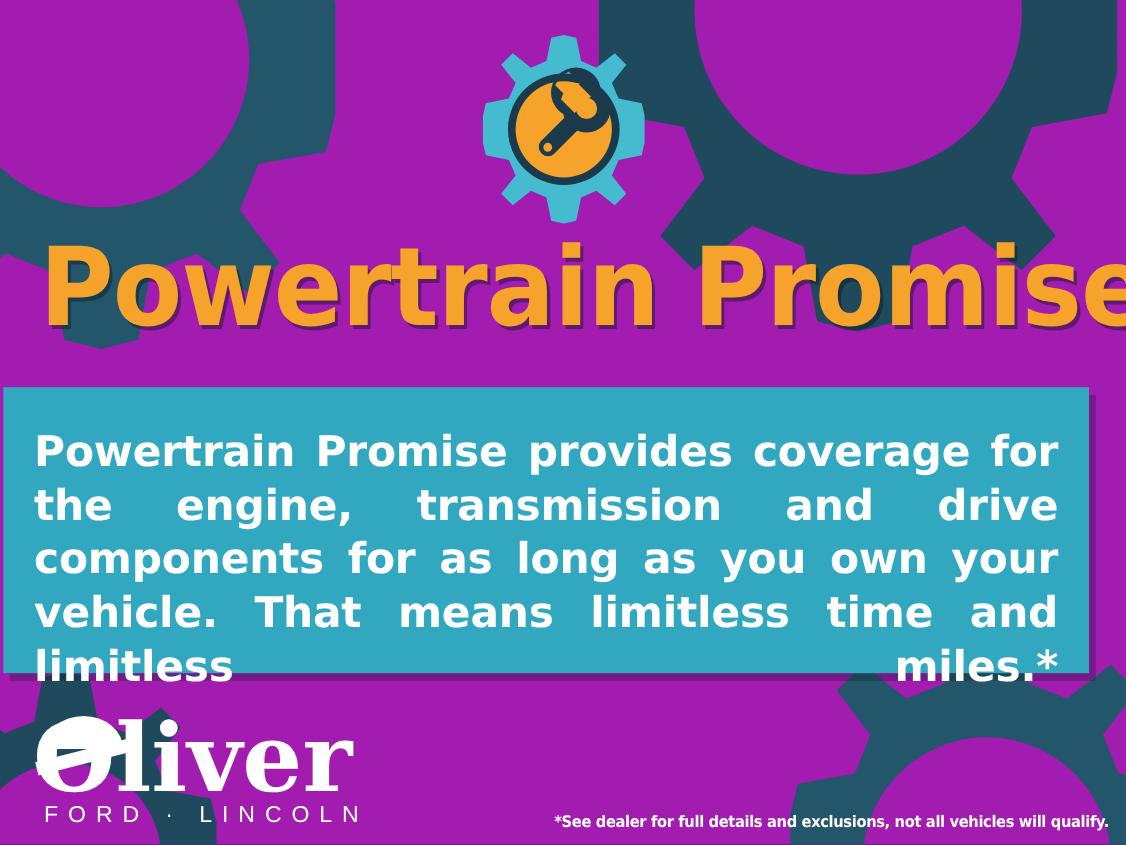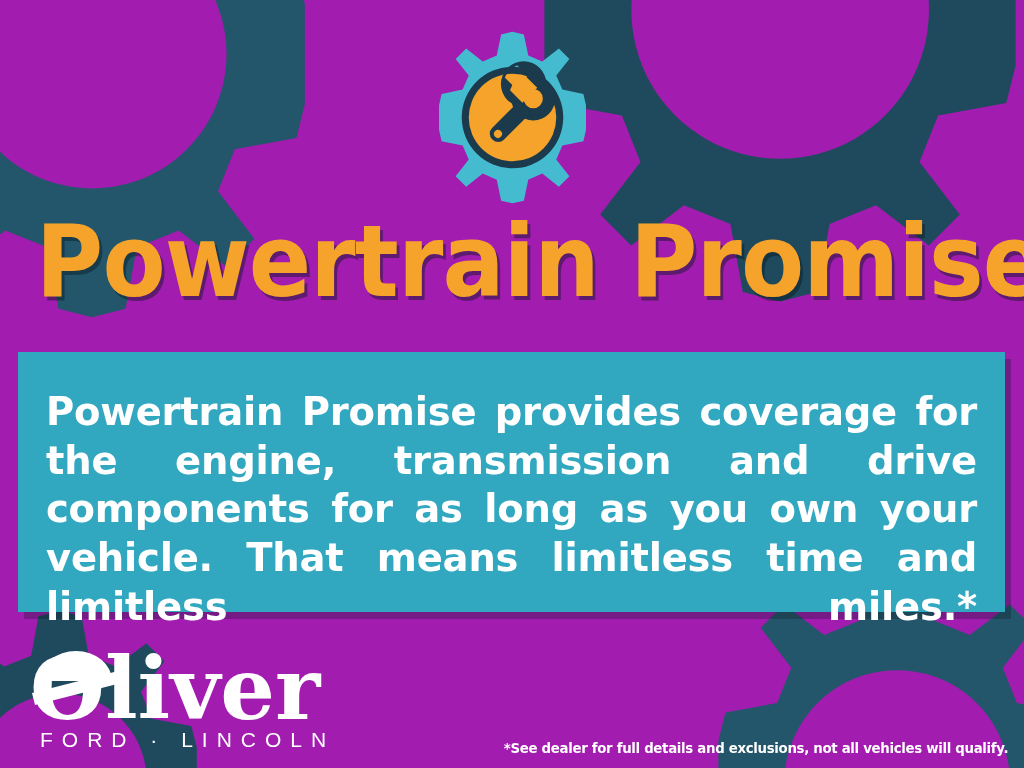--- a/index.html
+++ b/index.html
@@ -59,21 +59,21 @@
     line-height: 1;
     letter-spacing: -1px;
     transform: scaleX(0.93);
     text-shadow: 3px 4px 0 rgba(8,26,36,0.45);
     white-space: nowrap;
   }
 
   
   #body-panel {
     position: absolute;
-    left: 18px;
+    left: 3px;
     top: 352px;
     width: 987px;
     height: 260px;
     background: #31a8c0;
     box-shadow: 6px 7px 0 rgba(9,28,38,0.30);
     box-sizing: border-box;
     padding: 36px 28px 0 28px;
   }
   #body-text {
     color: #ffffff;

